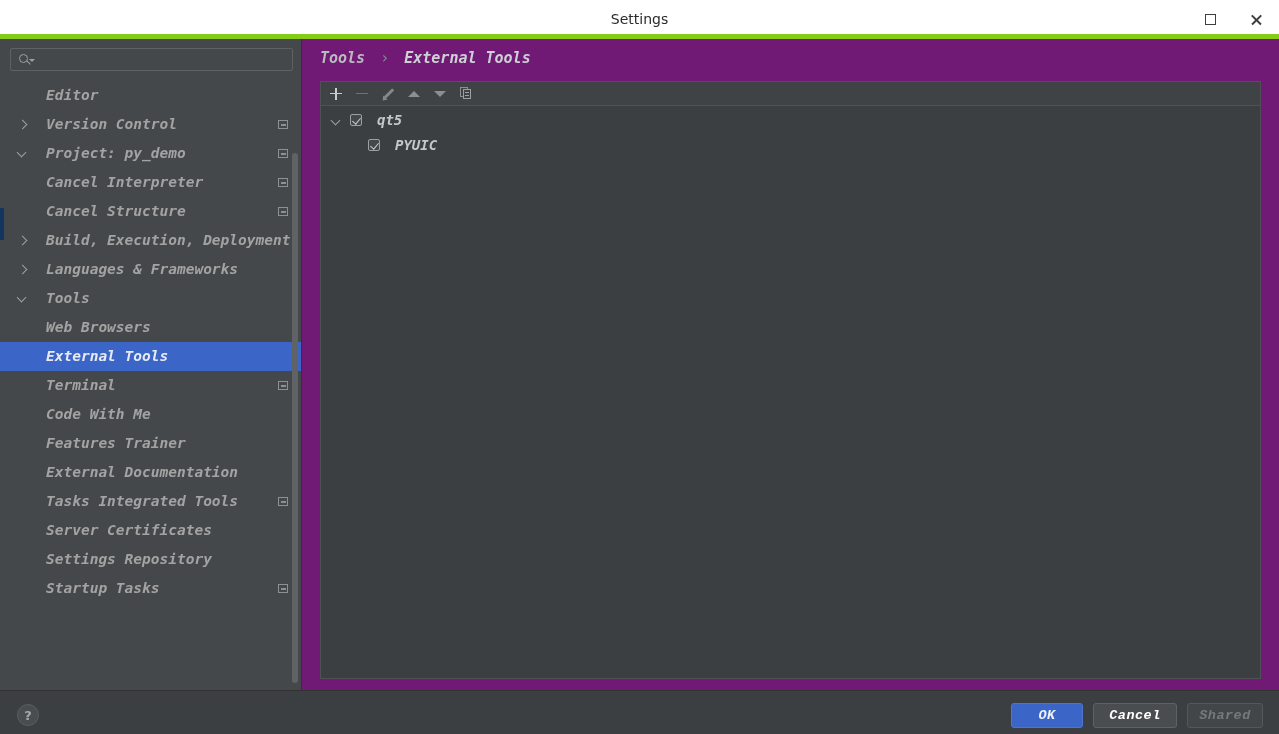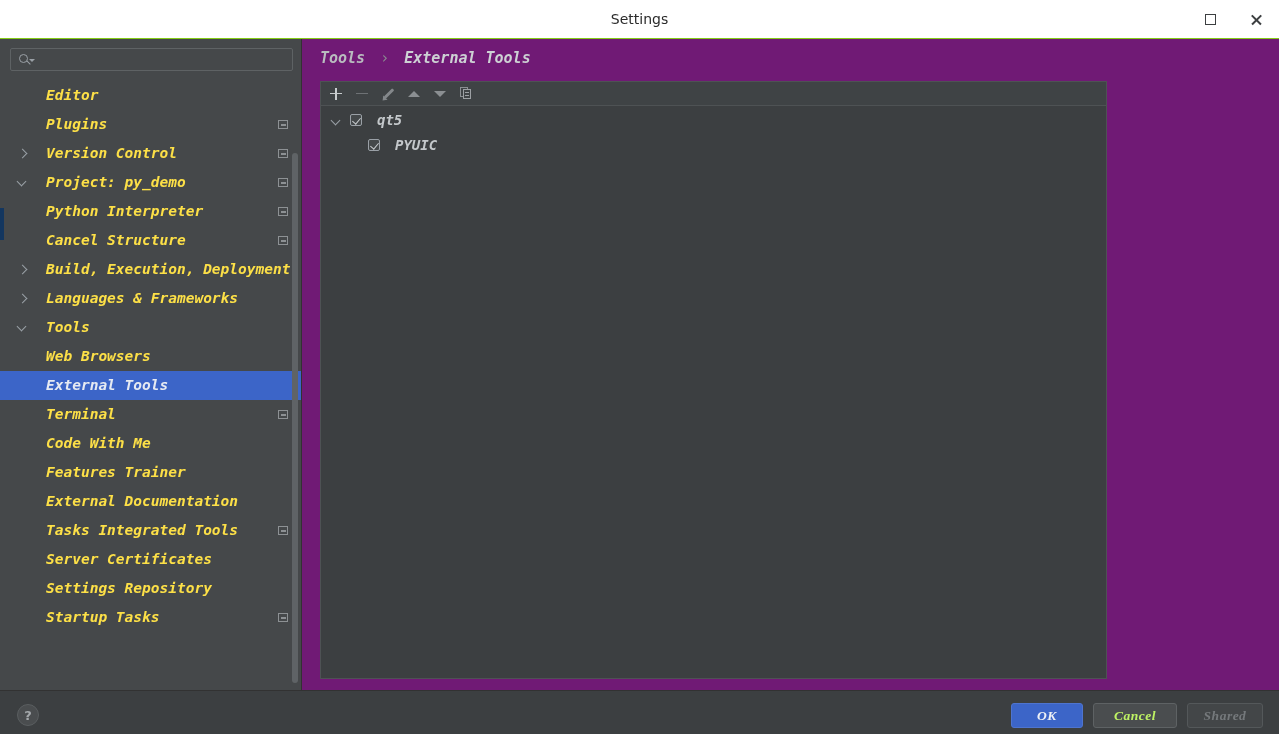--- a/index.html
+++ b/index.html
@@ -9,21 +9,21 @@
     background: #3c3f41;
     font-family: "DejaVu Sans Mono", "Liberation Mono", monospace;
     overflow: hidden;
   }
   .window { position: relative; width: 1279px; height: 734px; background: #3c3f41; }
 
   
   .titlebar {
     position: absolute; left: 0; top: 0; width: 1279px; height: 39px;
     background: #ffffff;
-    border-bottom: 1px solid #84cc16;
+    border-bottom: 5px solid #84cc16;
   }
   .titlebar-title {
     position: absolute; left: 0; top: 0; width: 1279px; height: 39px;
     line-height: 39px; text-align: center;
     font-family: "DejaVu Sans", "Liberation Sans", sans-serif;
     font-size: 14px; color: #2b2b2b;
   }
   .win-btn {
     position: absolute; top: 0; width: 46px; height: 39px;
     display: flex; align-items: center; justify-content: center;
@@ -76,21 +76,21 @@
     position: absolute; left: 26px; top: 0; width: 250px; height: 21px;
     background: transparent; border: none; outline: none;
     color: #bbbbbb; font-family: "DejaVu Sans Mono", "Liberation Mono", monospace;
     font-size: 12px;
   }
 
   .tree { position: absolute; left: 0; top: 42px; width: 302px; height: 609px; }
   .tree-row {
     position: relative; height: 29px; line-height: 29px;
     white-space: nowrap; cursor: default;
-    color: #fde047;
+    color: #a3a3a3;
     font-size: 14.5px;
     font-style: italic;
     font-weight: bold;
     font-family: "DejaVu Sans Mono", "Liberation Mono", monospace;
   }
   .tree-row.level0 { padding-left: 46px; }
   .tree-row.child  { padding-left: 46px; font-weight: bold; }
   .tree-row.selected { background: #3c65c8; color: #e6eaf2; }
   .tree-row .arrow {
     position: absolute; left: 17px; top: 0; width: 12px; height: 29px;
@@ -131,21 +131,21 @@
     position: absolute; left: 18px; top: 6px; height: 26px; line-height: 26px;
     font-size: 15px; font-style: italic; font-weight: bold;
     color: #b9bcbf;
     font-family: "DejaVu Sans Mono", "Liberation Mono", monospace;
     white-space: nowrap;
   }
   .breadcrumb .sep { color: #8a8d90; font-weight: normal; padding: 0 6px; font-style: normal; }
   .breadcrumb .leaf { color: #cdd1d4; }
 
   .panel {
-    position: absolute; left: 18px; top: 42px; width: 787px; height: 598px;
+    position: absolute; left: 18px; top: 42px; width: 941px; height: 598px;
     border: 1px solid #4e5254;
     background: #3c3f41;
   }
   .panel-toolbar {
     position: relative; height: 24px; width: 100%;
     border-bottom: 1px solid #4e5254;
     background: #3f4345;
   }
   .tb-btn {
     position: absolute; top: 0; width: 26px; height: 23px;
@@ -246,31 +246,31 @@
     width: 22px; height: 22px; border-radius: 50%;
     background: #4a4d4f; border: 1px solid #5a5e60;
     color: #a5a9ac; font-size: 13px; font-weight: bold;
     display: flex; align-items: center; justify-content: center;
     cursor: default; font-family: "DejaVu Sans", "Liberation Sans", sans-serif;
   }
   .btn {
     position: absolute; top: 703px; height: 25px;
     border-radius: 3px;
     display: flex; align-items: center; justify-content: center;
-    font-family: Liberation Serif, serif;
+    font-family: Liberation Mono, monospace;
     font-size: 13.5px; font-style: italic; font-weight: bold;
     cursor: default; letter-spacing: 0.5px;
   }
   .btn-ok {
     left: 1011px; width: 72px;
     background: #3c65c8; border: 1px solid #4e74cf; color: #eef1f6;
   }
   .btn-cancel {
     left: 1093px; width: 84px;
-    background: #4a4d4f; border: 1px solid #5e6264; color: #bef264;
+    background: #4a4d4f; border: 1px solid #5e6264; color: #ffffff;
   }
   .btn-apply {
     left: 1187px; width: 76px;
     background: #434648; border: 1px solid #54585a; color: #75797c;
   }
 </style>
 </head>
 <body>
 
 <div class="window">
@@ -293,24 +293,23 @@
             <span class="handle"></span>
             <span class="caret"></span>
         </span>
         <input class="search-input" type="text" placeholder="" style="">
       </div>
     </div>
 
     <div class="edge-marker"></div>
     <div class="tree" id="sidebar-tree">
         <div class="tree-row level0"><span>Editor</span></div>
-        <div class="tree-row level0"><span>Plugins</span><span class="badge"></span></div>
         <div class="tree-row level0"><span class="arrow"></span><span>Version Control</span><span class="badge"></span></div>
         <div class="tree-row level0"><span class="arrow down"></span><span>Project: py_demo</span><span class="badge"></span></div>
-        <div class="tree-row child"><span>Python Interpreter</span><span class="badge"></span></div>
+        <div class="tree-row child"><span>Cancel Interpreter</span><span class="badge"></span></div>
         <div class="tree-row child"><span>Cancel Structure</span><span class="badge"></span></div>
         <div class="tree-row level0"><span class="arrow"></span><span>Build, Execution, Deployment</span></div>
         <div class="tree-row level0"><span class="arrow"></span><span>Languages &amp; Frameworks</span></div>
         <div class="tree-row level0"><span class="arrow down"></span><span>Tools</span></div>
         <div class="tree-row child"><span>Web Browsers</span></div>
         <div class="tree-row child selected"><span>External Tools</span></div>
         <div class="tree-row child"><span>Terminal</span><span class="badge"></span></div>
         <div class="tree-row child"><span>Code With Me</span></div>
         <div class="tree-row child"><span>Features Trainer</span></div>
         <div class="tree-row child"><span>External Documentation</span></div>

